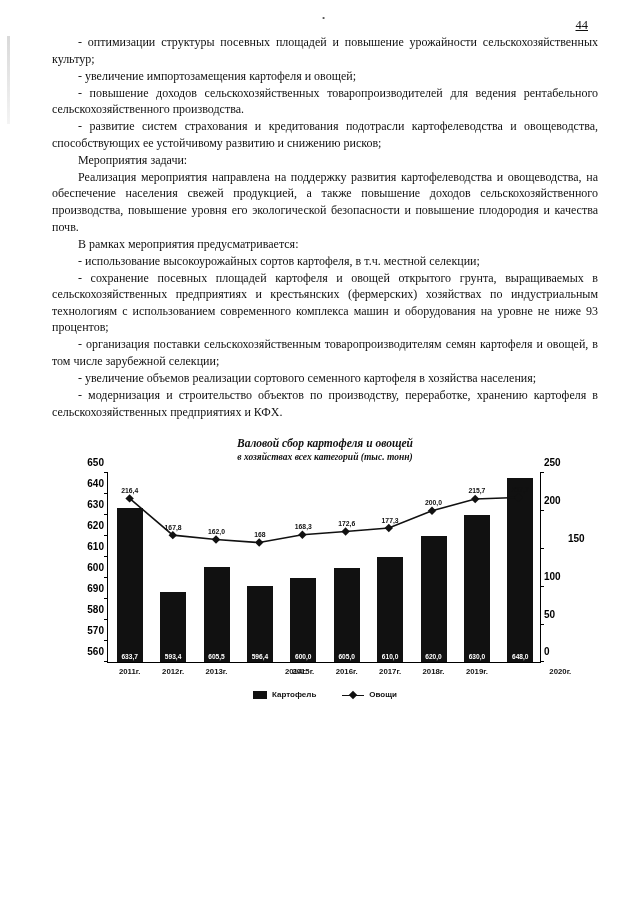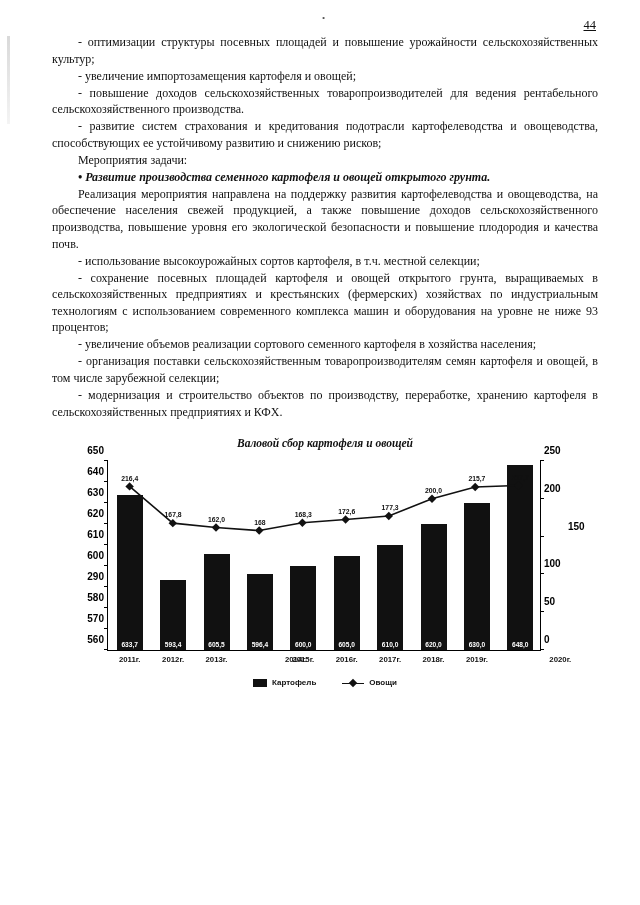--- a/index.html
+++ b/index.html
@@ -18,21 +18,21 @@
   .page {
     position: relative;
     width: 640px;
     height: 905px;
     box-sizing: border-box;
     padding: 20px 42px 10px 52px;
   }
   .page-number {
     position: absolute;
     top: 18px;
-    right: 44px;
+    right: 52px;
     font-size: 12.5px;
     font-family: "Liberation Serif", serif;
     text-decoration: underline;
   }
   .dot-mark {
     position: absolute;
     top: 13px;
     left: 322px;
     font-size: 9px;
     color: #555;
@@ -196,40 +196,41 @@
   <div class="dot-mark">•</div>
   <div class="page-number">44</div>
   <div class="left-edge-mark"></div>
 
   <div class="body-text" id="body-text">
       <p class="ind ">- оптимизации структуры посевных площадей и повышение урожайности сельскохозяйственных культур;</p>
       <p class="ind ">- увеличение импортозамещения картофеля и овощей;</p>
       <p class="ind ">- повышение доходов сельскохозяйственных товаропроизводителей для ведения рентабельного сельскохозяйственного производства.</p>
       <p class="ind ">- развитие систем страхования и кредитования подотрасли картофелеводства и овощеводства, способствующих ее устойчивому развитию и снижению рисков;</p>
       <p class="ind ">Мероприятия задачи:</p>
-      <p class="ind bold-ital">•   Развитие производства семенного картофеля и овощей открытого грунта.</p>
       <p class="ind ">Реализация мероприятия направлена на поддержку развития картофелеводства и овощеводства, на обеспечение населения свежей продукцией, а также повышение доходов сельскохозяйственного производства, повышение уровня его экологической безопасности и повышение плодородия и качества почв.</p>
+      <p class="ind ">В рамках мероприятия предусматривается:</p>
       <p class="ind ">- использование высокоурожайных сортов картофеля, в т.ч. местной селекции;</p>
       <p class="ind ">- сохранение посевных площадей картофеля и овощей открытого грунта, выращиваемых в сельскохозяйственных предприятиях и крестьянских (фермерских) хозяйствах по индустриальным технологиям с использованием современного комплекса машин и оборудования на уровне не ниже 93 процентов;</p>
+      <p class="ind ">- организация поставки сельскохозяйственным товаропроизводителям семян картофеля и овощей, в том числе зарубежной селекции;</p>
       <p class="ind ">- увеличение объемов реализации сортового семенного картофеля в хозяйства населения;</p>
-      <p class="ind ">- организация поставки сельскохозяйственным товаропроизводителям семян картофеля и овощей, в том числе зарубежной селекции;</p>
       <p class="ind ">- модернизация и строительство объектов по производству, переработке, хранению картофеля в сельскохозяйственных предприятиях и КФХ.</p>
     </div>
 
   <div class="chart-wrap">
     <div class="chart-title">Валовой сбор картофеля и овощей</div>
+    <div class="chart-subtitle">в хозяйствах всех категорий (тыс. тонн)</div>
     <div class="chart-area">
       <div class="plot" id="plot">
           <div class="axis-label axis-left" style="bottom: 0%;">560</div>
           <div class="tick tick-l" style="bottom: 0%;"></div>
           <div class="axis-label axis-left" style="bottom: 11.1111%;">570</div>
           <div class="tick tick-l" style="bottom: 11.1111%;"></div>
           <div class="axis-label axis-left" style="bottom: 22.2222%;">580</div>
           <div class="tick tick-l" style="bottom: 22.2222%;"></div>
-          <div class="axis-label axis-left" style="bottom: 33.3333%;">290</div>
+          <div class="axis-label axis-left" style="bottom: 33.3333%;">690</div>
           <div class="tick tick-l" style="bottom: 33.3333%;"></div>
           <div class="axis-label axis-left" style="bottom: 44.4444%;">600</div>
           <div class="tick tick-l" style="bottom: 44.4444%;"></div>
           <div class="axis-label axis-left" style="bottom: 55.5556%;">610</div>
           <div class="tick tick-l" style="bottom: 55.5556%;"></div>
           <div class="axis-label axis-left" style="bottom: 66.6667%;">620</div>
           <div class="tick tick-l" style="bottom: 66.6667%;"></div>
           <div class="axis-label axis-left" style="bottom: 77.7778%;">630</div>
           <div class="tick tick-l" style="bottom: 77.7778%;"></div>
           <div class="axis-label axis-left" style="bottom: 88.8889%;">640</div>

